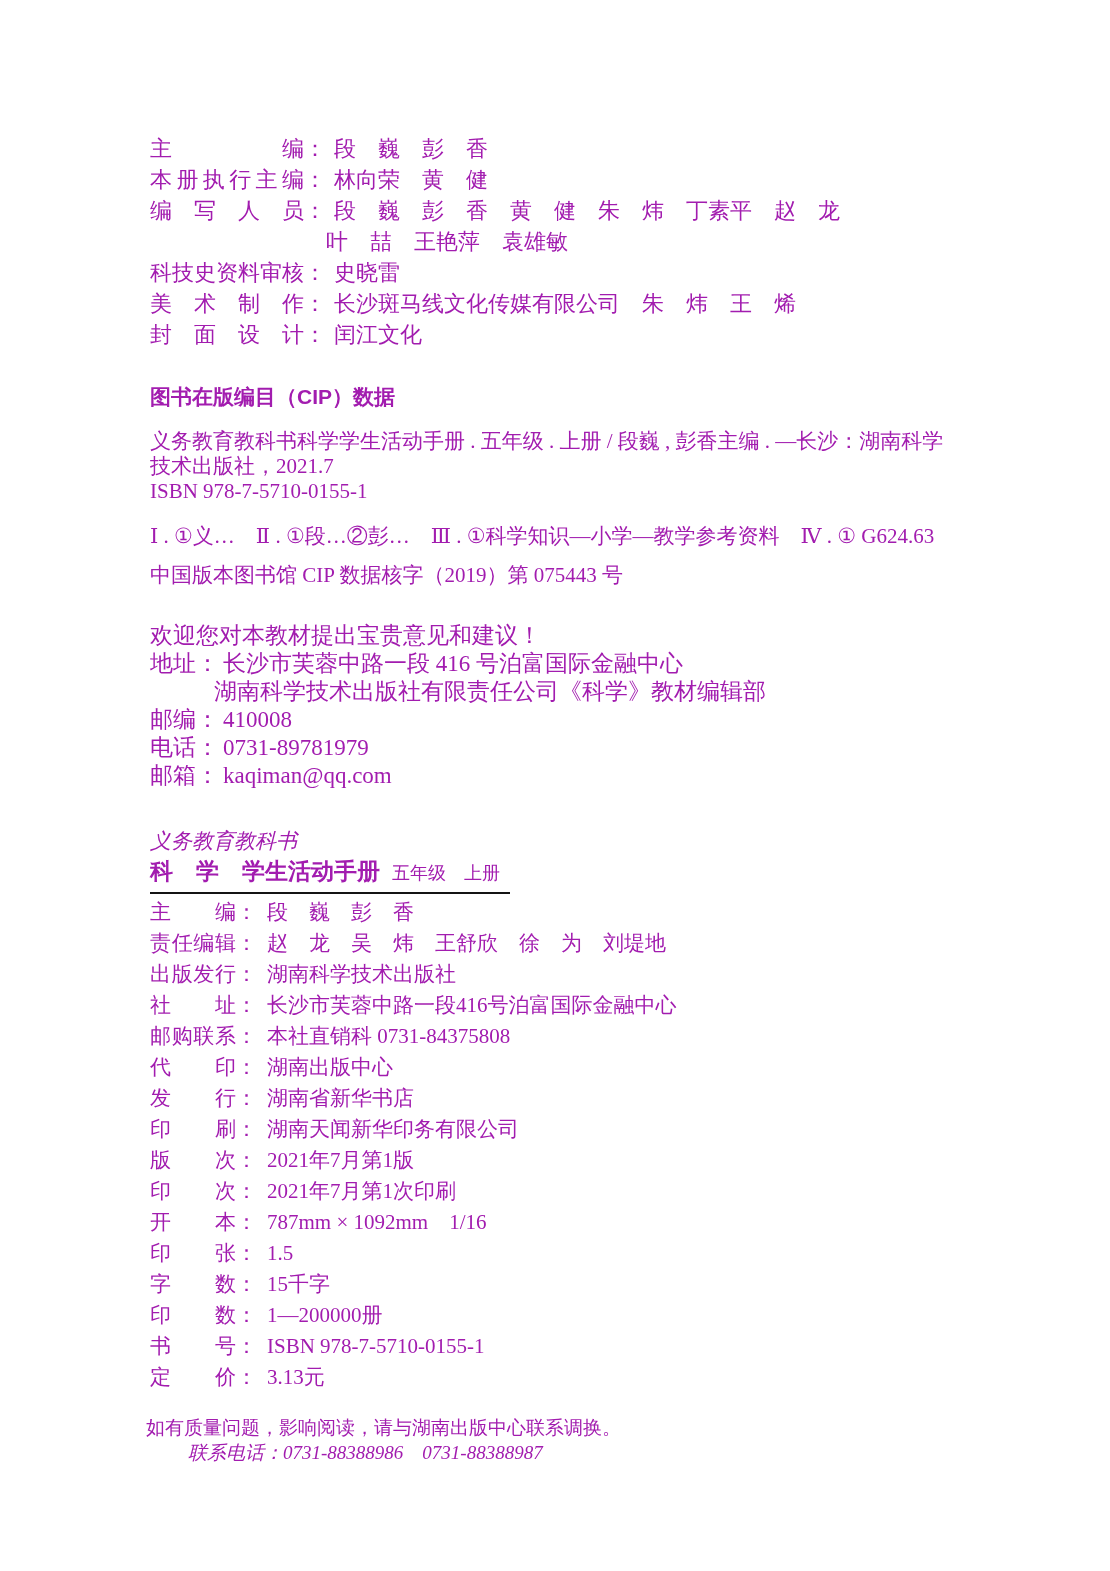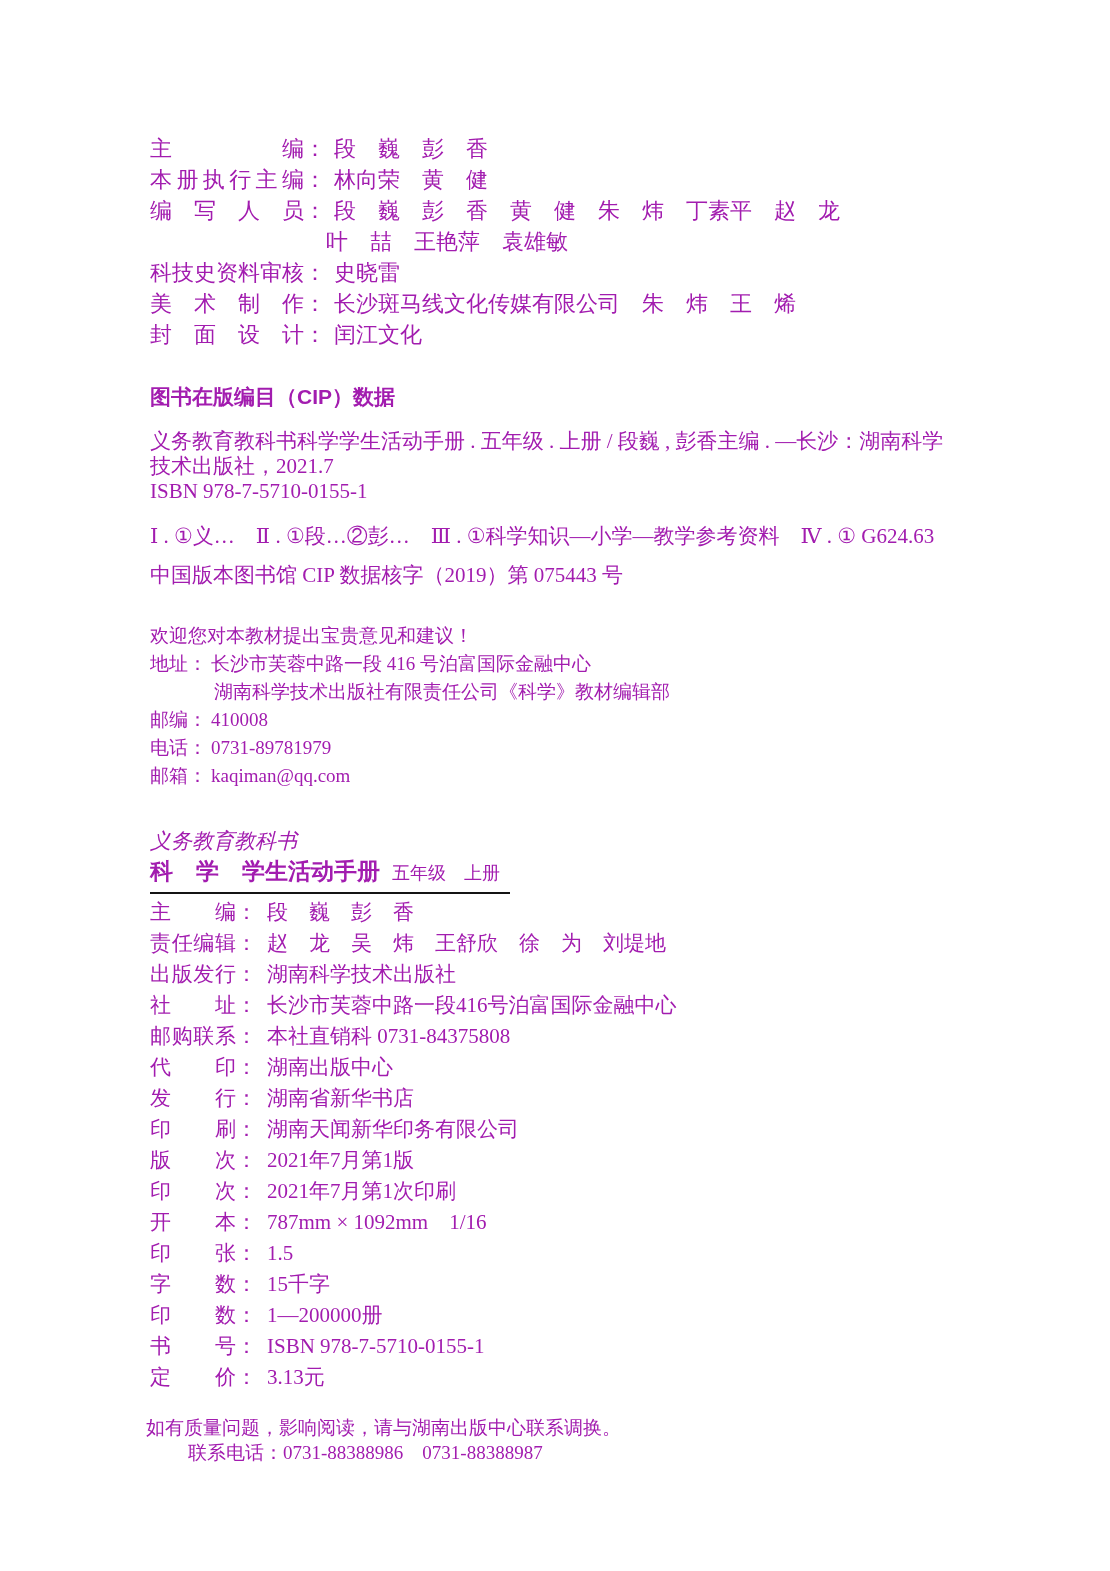--- a/index.html
+++ b/index.html
@@ -34,21 +34,21 @@
     font-family: "Liberation Sans", "DejaVu Sans", sans-serif;
     font-weight: bold; font-size: 21px; line-height: 25px;
     margin-bottom: 20px;
     margin-top: 20px;
   }
   .cip-line { font-size: 21px; line-height: 25px; }
   .cip-class { font-size: 21px; line-height: 25px; margin-top: 20px; }
   .cip-record { font-size: 21px; line-height: 25px; margin-top: 14px; }
 
   
-  .contact { margin-left: 150px; margin-top: 34px; font-size: 19px; }
+  .contact { margin-left: 150px; margin-top: 34px; font-size: 23px; }
   .contact .cline { line-height: 28px; white-space: nowrap; }
   .contact .addr2 { padding-left: 64px; }
   .contact .colon { margin-right: 4px; }
 
   
   .pub { margin-left: 150px; margin-top: 36px; }
   .pub .series {
     font-size: 21px; line-height: 30px;
     font-style: italic;
   }
@@ -66,21 +66,21 @@
   .t-suffix {
     font-size: 18px; margin-left: 12px;
   }
   .pub .row { font-size: 21px; line-height: 31px; white-space: nowrap; }
   .pub .jlabel { width: 86px; }
   .pub .colon { margin-right: 10px; }
 
   
   .notice { margin-left: 146px; margin-top: 22px; font-size: 19px; }
   .notice .nline { line-height: 25px; }
-  .notice .tel { padding-left: 42px; }
+  .notice .tel { padding-left: 42px; font-style: italic; }
 </style>
 </head>
 <body>
 
 <div class="page">
 
   <section class="credits">
     <div class="row">
       <span class="jlabel">主编</span><span class="colon">：</span><span>段　巍　彭　香</span>
     </div>

